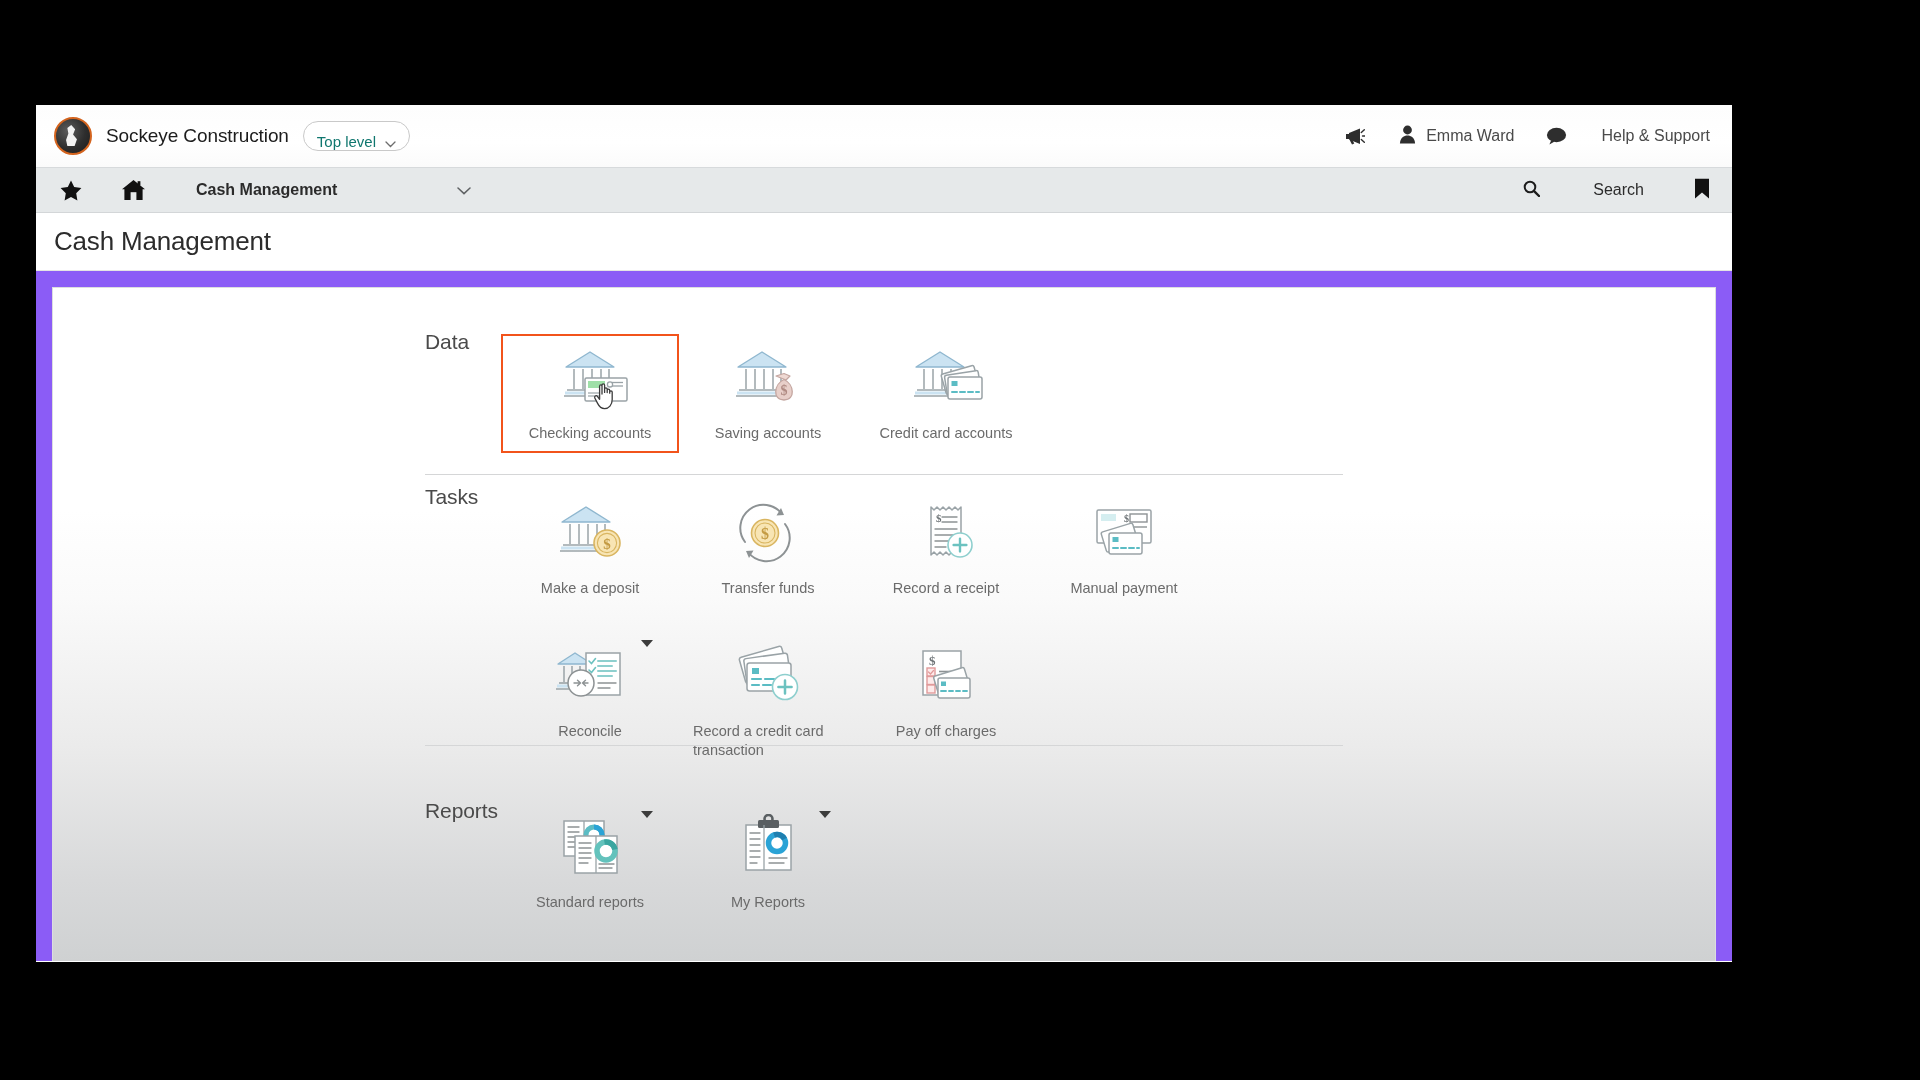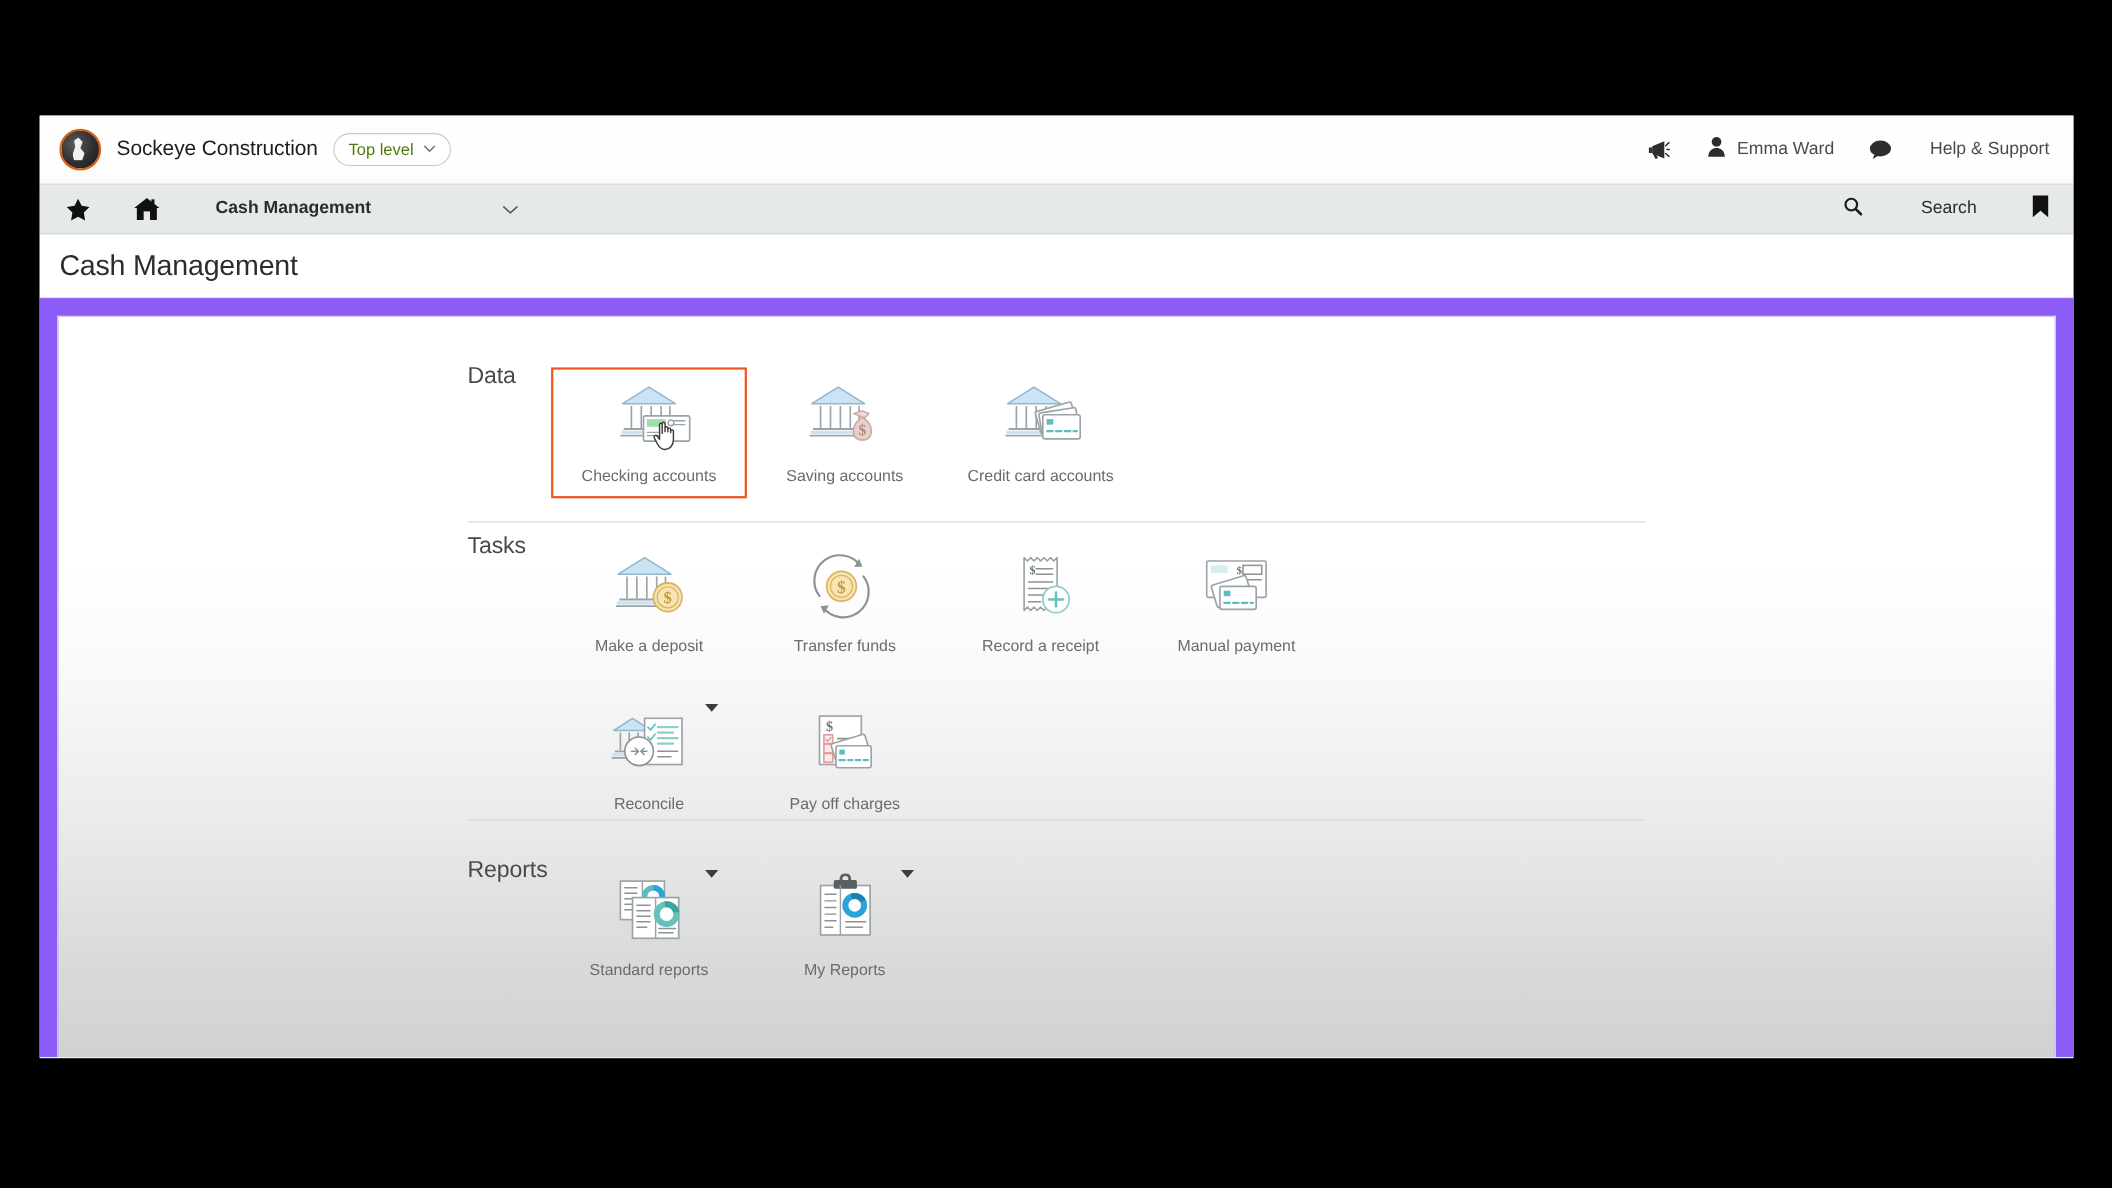--- a/index.html
+++ b/index.html
@@ -16,21 +16,21 @@
     position: relative;
     width: 1920px;
     height: 1080px;
     background: #000000;
   }
   
   #app {
     position: absolute;
     left: 36px;
     top: 105px;
-    width: 1849px;
+    width: 1696px;
     height: 857px;
     background: #ffffff;
     overflow: hidden;
   }
 
   
   .brandbar {
     position: relative;
     height: 62px;
     background: linear-gradient(to bottom, #fdfdfd 0%, #ffffff 60%, #fbfbfb 100%);
@@ -62,24 +62,24 @@
     margin-left: 14px;
     letter-spacing: -0.1px;
     white-space: nowrap;
   }
   .level-pill {
     margin-left: 14px;
     height: 28px;
     border: 1px solid #c9c9c9;
     border-radius: 15px;
     display: flex;
-    align-items: center;
+    align-items: flex-end;
     padding: 0 13px;
     font-size: 15px;
-    color: #4d7c0f;
+    color: #0f766e;
     background: #ffffff;
     white-space: nowrap;
   }
   .level-pill .caret {
     margin-left: 9px;
     color: #6d6d6d;
     font-size: 11px;
     line-height: 1;
   }
   .brand-right {
@@ -573,20 +573,43 @@
                       <path d="M48 45 L60 45"></path>
                   </g>
                   <circle cx="31" cy="40" r="13" fill="#ffffff" stroke="#8d9294" stroke-width="1.5"></circle>
                   <path d="M24 40 L30.5 40 M27.5 37.2 L30.5 40 L27.5 42.8" fill="none" stroke="#8d9294" stroke-width="1.4" stroke-linecap="round" stroke-linejoin="round"></path>
                   <path d="M38 40 L32.5 40 M35.5 37.2 L32.5 40 L35.5 42.8" fill="none" stroke="#8d9294" stroke-width="1.4" stroke-linecap="round" stroke-linejoin="round"></path>
                 </svg>
               </div>
               <div class="tile-label">Reconcile</div>
             </div>
 
+            <div class="tile">
+              <div class="tile-icon">
+                <svg width="80" height="66" viewBox="0 0 80 66" aria-hidden="true">
+                  <g transform="rotate(-16 38 30)">
+                    <rect x="16" y="8" width="44" height="27" rx="2.5" fill="#ffffff" stroke="#9aa3a7" stroke-width="1.5"></rect>
+                  </g>
+                  <g transform="rotate(-8 38 32)">
+                    <rect x="18" y="13" width="44" height="27" rx="2.5" fill="#ffffff" stroke="#9aa3a7" stroke-width="1.5"></rect>
+                  </g>
+                  <rect x="19" y="20" width="44" height="28" rx="2.5" fill="#ffffff" stroke="#9aa3a7" stroke-width="1.5"></rect>
+                  <rect x="24" y="25" width="7" height="6" fill="#5bbcc4"></rect>
+                  <g stroke="#5bbcc4" stroke-width="2.2" stroke-linecap="round">
+                    <path d="M24 36 L33 36"></path>
+                      <path d="M37 36 L46 36"></path>
+                    <path d="M24 42 L31 42"></path>
+                      <path d="M35 42 L43 42"></path>
+                  </g>
+                  <circle cx="57" cy="44" r="12.5" fill="#ffffff" stroke="#8ecfce" stroke-width="1.6"></circle>
+                  <path d="M57 37.4 L57 50.6 M50.4 44 L63.6 44" stroke="#6cc2c0" stroke-width="2.5" stroke-linecap="round"></path>
+                </svg>
+              </div>
+              <div class="tile-label">Record a credit card transaction</div>
+            </div>
 
             <div class="tile">
               <div class="tile-icon">
                 <svg width="80" height="66" viewBox="0 0 80 66" aria-hidden="true">
                   <rect x="17" y="8" width="38" height="44" fill="#ffffff" stroke="#9aa3a7" stroke-width="1.5"></rect>
                   <text x="23" y="22" font-family="Liberation Serif, serif" font-size="13" font-weight="bold" fill="#6e7477">$</text>
                   <rect x="21" y="25" width="8" height="8" fill="#fdeaea" stroke="#e09a9a" stroke-width="1.4"></rect>
                   <path d="M22.5 29 L24.5 31 L27.5 27.5" fill="none" stroke="#e09a9a" stroke-width="1.2" stroke-linecap="round"></path>
                   <rect x="21" y="33.5" width="8" height="8" fill="#fdeaea" stroke="#e09a9a" stroke-width="1.4"></rect>
                   <rect x="21" y="42" width="8" height="8" fill="#fdeaea" stroke="#e09a9a" stroke-width="1.4"></rect>

